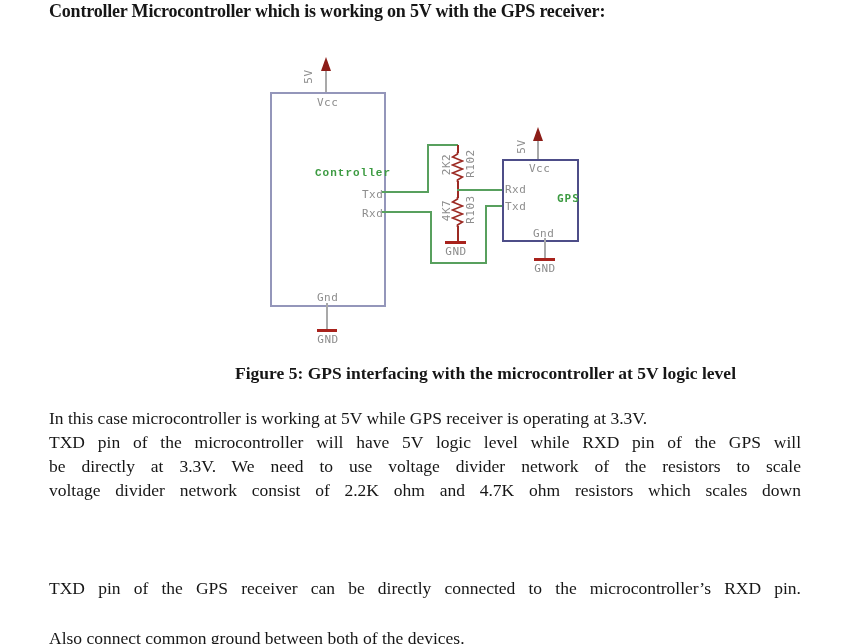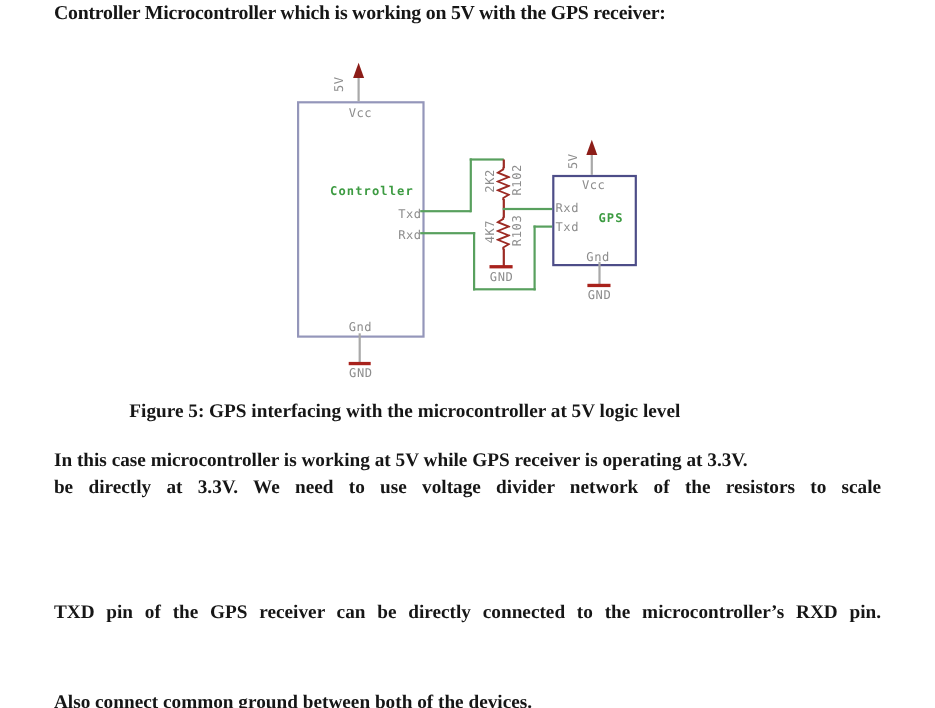--- a/index.html
+++ b/index.html
@@ -7,28 +7,28 @@
     position:relative; width:850px; height:644px; background:#ffffff;
     font-family:"Liberation Serif","DejaVu Serif",serif; color:#161616;
     overflow:hidden;
   }
   
   .heading {
     position:absolute; left:49px; top:1px; margin:0;
     font-size:18px; font-weight:bold; letter-spacing:-0.2px; white-space:nowrap;
   }
   .caption {
-    position:absolute; left:0; top:363px; width:736px; text-align:center;
+    position:absolute; left:0; top:363px; width:736px; text-align:right;
     font-size:17.5px; font-weight:bold;
   }
   .para { position:absolute; left:49px; width:752px; font-size:17.5px; }
   .p1 { top:406px; }
-  .p2 { top:544px; }
+  .p2 { top:576px; }
   .p3 { top:626px; }
-  .line { height:24px; line-height:24px; overflow:hidden; white-space:normal;font-weight:bold; }
+  .line { height:24px; line-height:24px; overflow:hidden; white-space:normal; }
   .line.j { text-align:justify; }
   .line.j::after { content:""; display:inline-block; width:100%; height:0; }
   
   .diagram { position:absolute; inset:0; margin:0; font-family:"DejaVu Sans Mono","Liberation Mono",monospace; }
   .abs { position:absolute; }
   .cbox { border:2px solid #9496ba; }           
   .gbox { border:2px solid #4d4d88; }           
   .dlabel { font-size:11px; color:#8d8d8d; letter-spacing:0.5px; line-height:11px; white-space:nowrap; }
   .dgreen { font-size:11px; color:#3d9b42; letter-spacing:1px; line-height:11px; white-space:nowrap; font-weight:bold; }
   .rot { transform:rotate(-90deg); transform-origin:center center; text-align:center; }
@@ -47,21 +47,21 @@
 <body>
 
 <div class="page">
 
   <h1 class="heading">Controller Microcontroller which is working on 5V with the GPS receiver:</h1>
 
   <figure class="diagram">
 
     <div class="abs cbox" style="left:270px; top:92px; width:112px; height:211px;"></div>
     <span class="abs dlabel" style="left:317px; top:97px;">Vcc</span>
-    <span class="abs dgreen" style="left:300px; top:168px;">Controller</span>
+    <span class="abs dgreen" style="left:315px; top:168px;font-family:Liberation Mono, monospace;">Controller</span>
     <span class="abs dlabel" style="left:362px; top:189px;">Txd</span>
     <span class="abs dlabel" style="left:362px; top:208px;">Rxd</span>
     <span class="abs dlabel" style="left:317px; top:292px;">Gnd</span>
 
     <div class="abs gwire" style="left:325px; top:70px; width:1.5px; height:22px;"></div>
     <div class="abs arrowhead" style="left:321px; top:57px;"></div>
     <span class="abs dlabel rot" style="left:298px; top:71px; width:20px;">5V</span>
 
     <div class="abs gwire" style="left:326px; top:303px; width:1.5px; height:27px;"></div>
     <div class="abs gndbar" style="left:317px; top:329px; width:20px;"></div>
@@ -94,38 +94,40 @@
     <div class="abs wire" style="left:382px; top:211px; width:50px; height:2px;"></div>
     <div class="abs wire" style="left:430px; top:211px; width:2px; height:53px;"></div>
     <div class="abs wire" style="left:430px; top:262px; width:57px; height:2px;"></div>
     <div class="abs wire" style="left:485px; top:205px; width:2px; height:59px;"></div>
     <div class="abs wire" style="left:485px; top:205px; width:17px; height:2px;"></div>
 
     <div class="abs gbox" style="left:502px; top:159px; width:73px; height:79px;"></div>
     <span class="abs dlabel" style="left:529px; top:163px;">Vcc</span>
     <span class="abs dlabel" style="left:505px; top:184px;">Rxd</span>
     <span class="abs dlabel" style="left:505px; top:201px;">Txd</span>
-    <span class="abs dgreen" style="left:544px; top:193px;">GPS</span>
+    <span class="abs dgreen" style="left:557px; top:193px;">GPS</span>
     <span class="abs dlabel" style="left:533px; top:228px;">Gnd</span>
 
     <div class="abs gwire" style="left:537px; top:139px; width:1.5px; height:20px;"></div>
     <div class="abs arrowhead" style="left:533px; top:127px;"></div>
     <span class="abs dlabel rot" style="left:511px; top:141px; width:20px;">5V</span>
 
     <div class="abs gwire" style="left:544px; top:238px; width:1.5px; height:21px;"></div>
     <div class="abs gndbar" style="left:534px; top:258px; width:21px;"></div>
     <span class="abs dlabel" style="left:530px; top:263px; width:30px; text-align:center;">GND</span>
 
   </figure>
 
   <div class="caption">Figure 5: GPS interfacing with the microcontroller at 5V logic level</div>
 
   <div class="para p1">
     <div class="line">In this case microcontroller is working at 5V while GPS receiver is operating at 3.3V.</div>
+    <div class="line j">TXD pin of the microcontroller will have 5V logic level while RXD pin of the GPS will</div>
     <div class="line j">be directly at 3.3V. We need to use voltage divider network of the resistors to scale</div>
+    <div class="line j">voltage divider network consist of 2.2K ohm and 4.7K ohm resistors which scales down</div>
   </div>
 
   <div class="para p2">
     <div class="line j">TXD pin of the GPS receiver can be directly connected to the microcontroller’s RXD pin.</div>
   </div>
 
   <div class="para p3">
     <div class="line">Also connect common ground between both of the devices.</div>
   </div>
 

